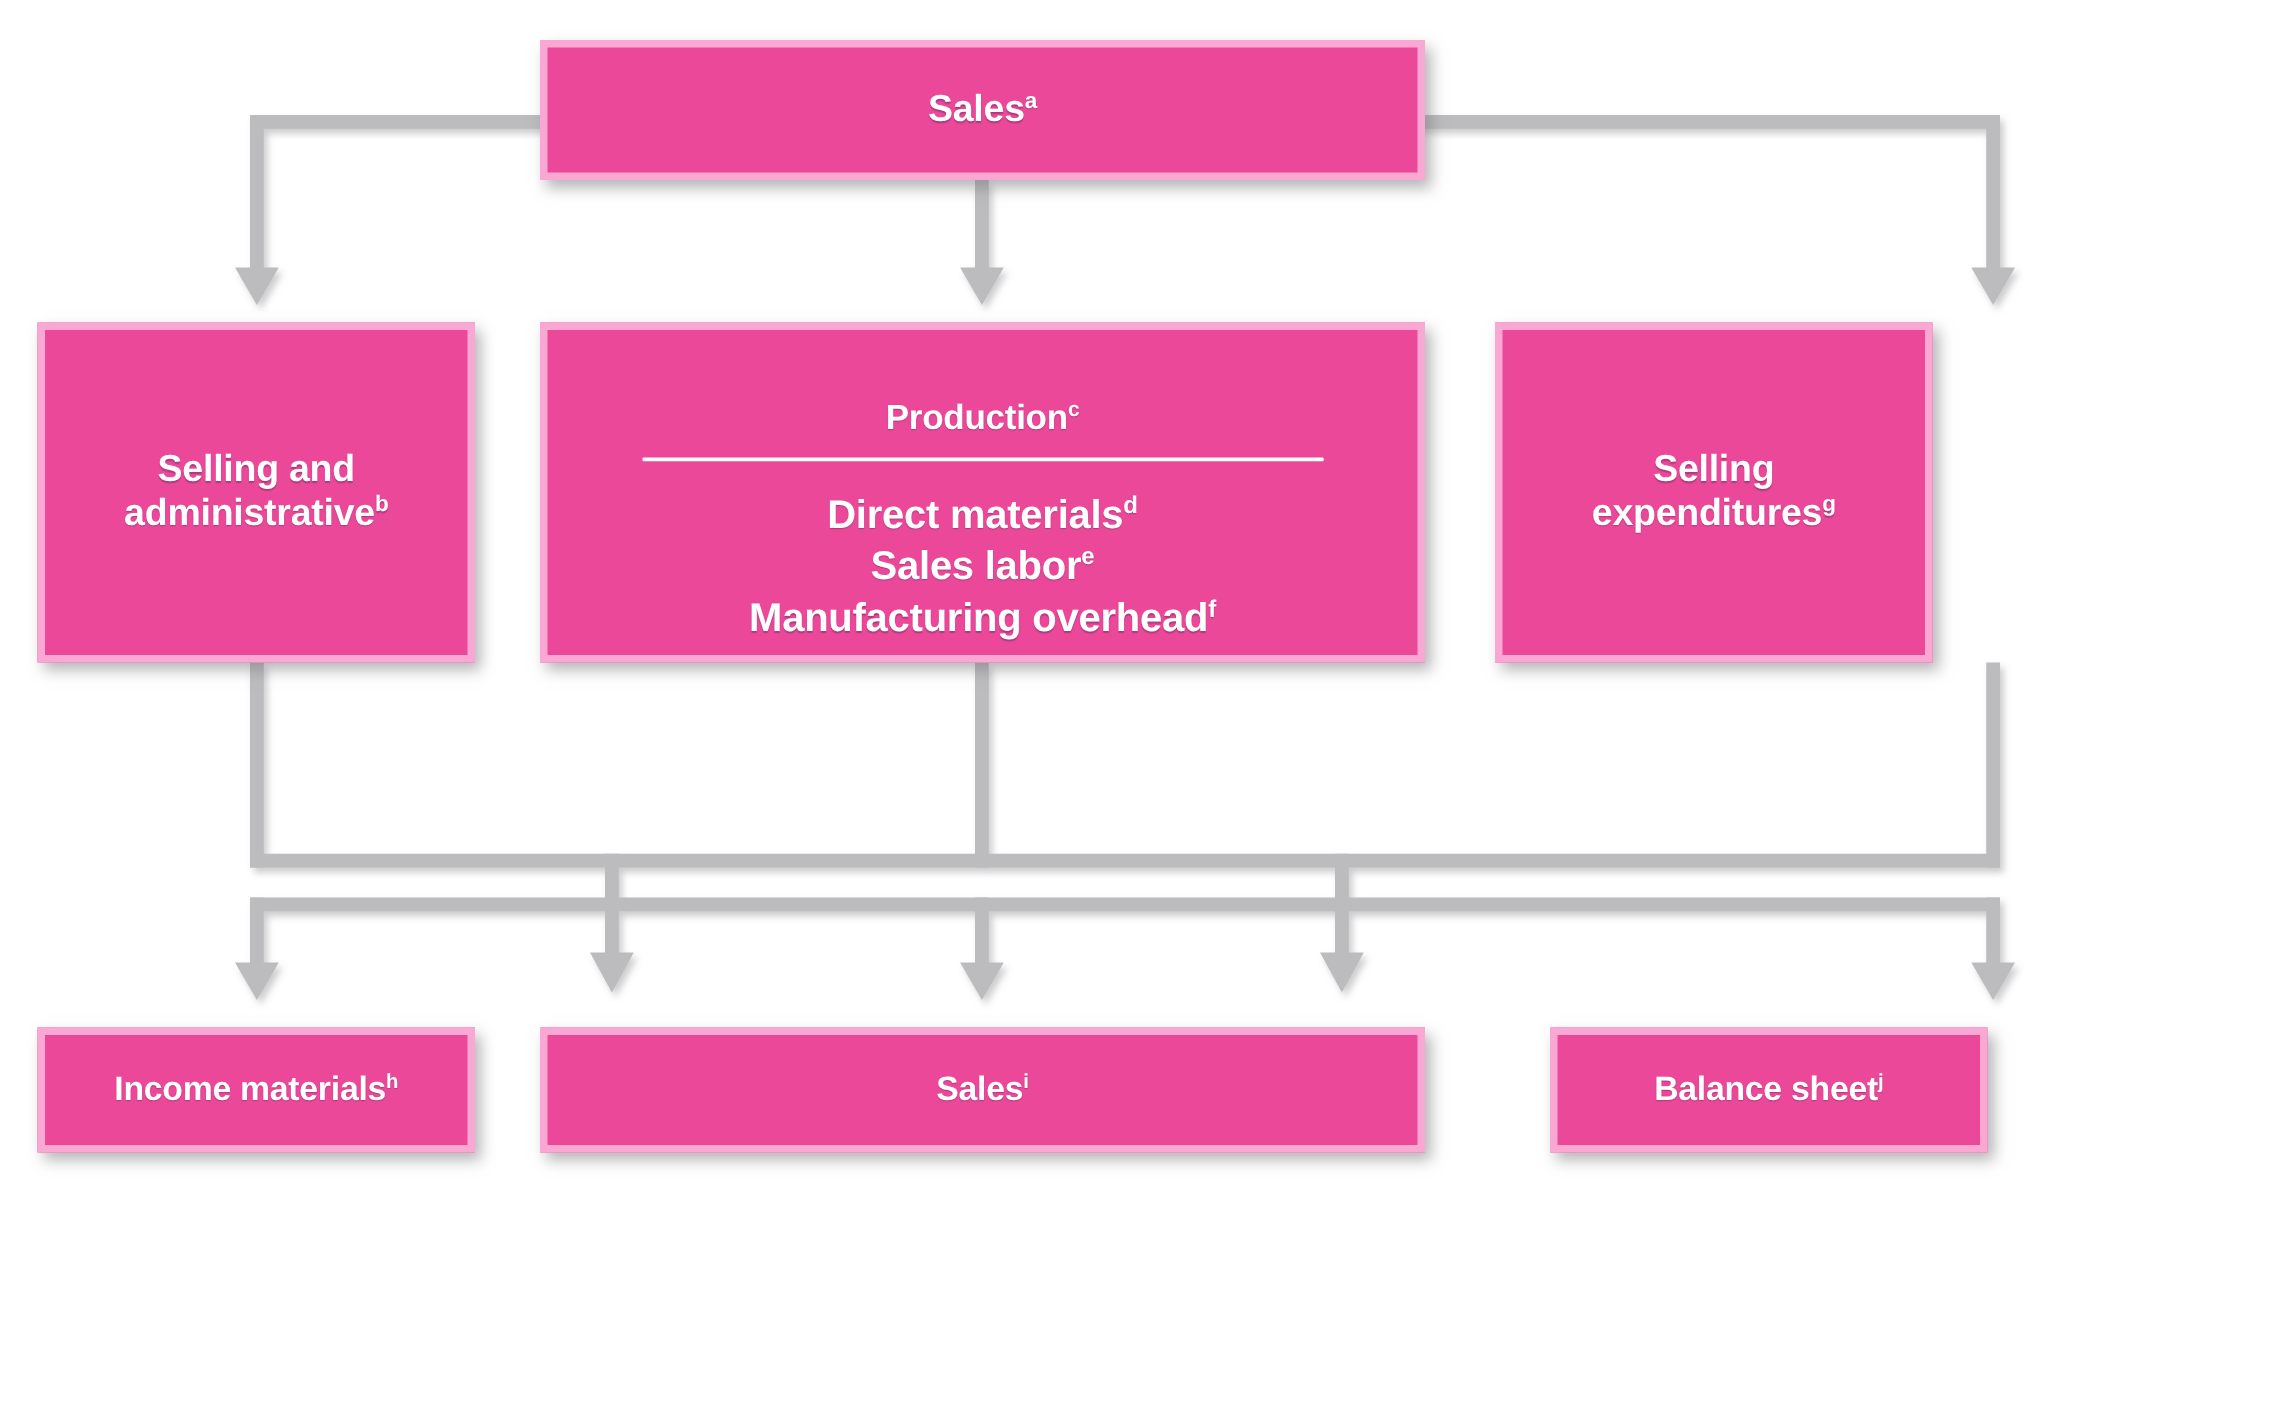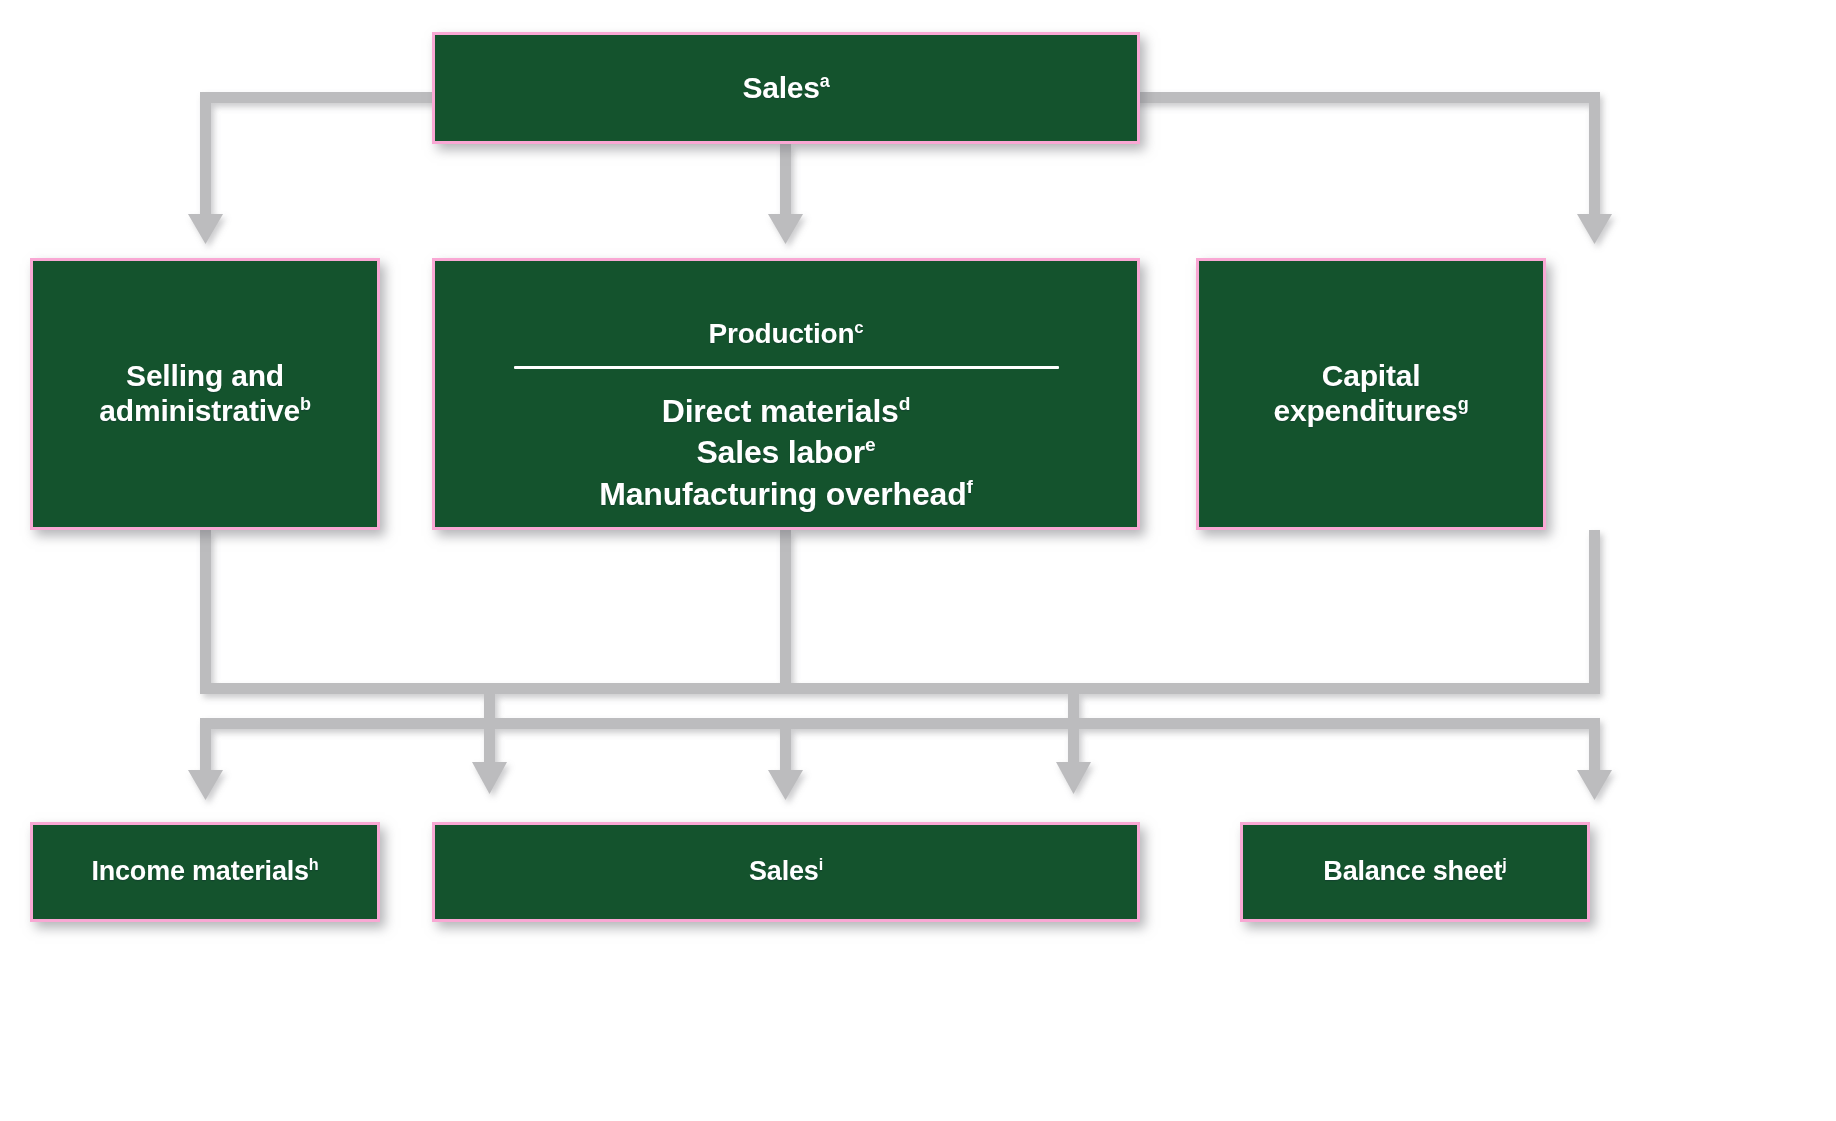--- a/index.html
+++ b/index.html
@@ -20,22 +20,22 @@
   #connector-layer {
     position: absolute;
     left: 0;
     top: 0;
     width: 1836px;
     height: 1121px;
   }
   .node {
     position: absolute;
     box-sizing: border-box;
-    background: #14532d;
-    border: 3px solid #f9a8d4;
+    background: #ec4899;
+    border: 6px solid #f9a8d4;
     box-shadow: 5px 6px 11px rgba(120,120,125,0.55);
     color: #FFFFFF;
     display: flex;
     flex-direction: column;
     align-items: center;
     justify-content: center;
     text-align: center;
     font-weight: bold;
     letter-spacing: -0.2px;
     z-index: 5;
@@ -141,21 +141,21 @@
       <div class="prod-rule"></div>
       <div class="prod-list">
         <div><span>Direct materials</span><sup>d</sup></div>
         <div><span>Sales labor</span><sup>e</sup></div>
         <div><span>Manufacturing overhead</span><sup>f</sup></div>
       </div>
     </div>
   </div>
 
   <div class="node" id="node-capital">
-    <span class="label"><span>Capital</span><br><span>expenditures</span><sup>g</sup></span>
+    <span class="label"><span>Selling</span><br><span>expenditures</span><sup>g</sup></span>
   </div>
 
   <div class="node" id="node-income">
     <span class="label"><span>Income materials</span><sup>h</sup></span>
   </div>
 
   <div class="node" id="node-cash">
     <span class="label"><span>Sales</span><sup>i</sup></span>
   </div>
 

